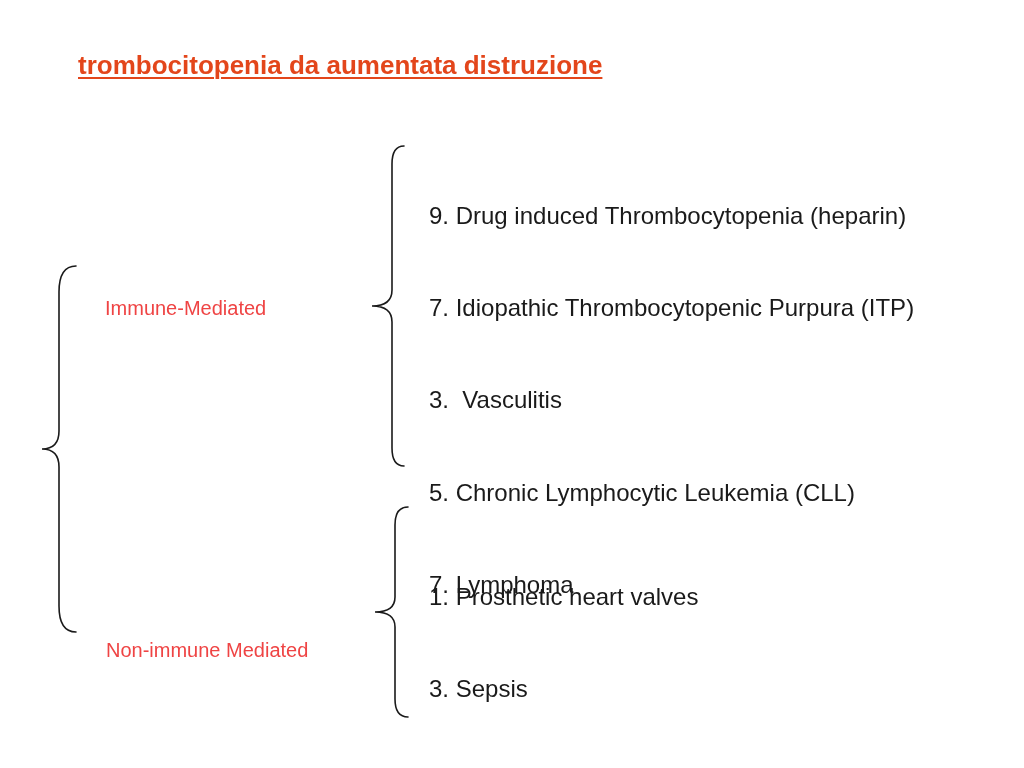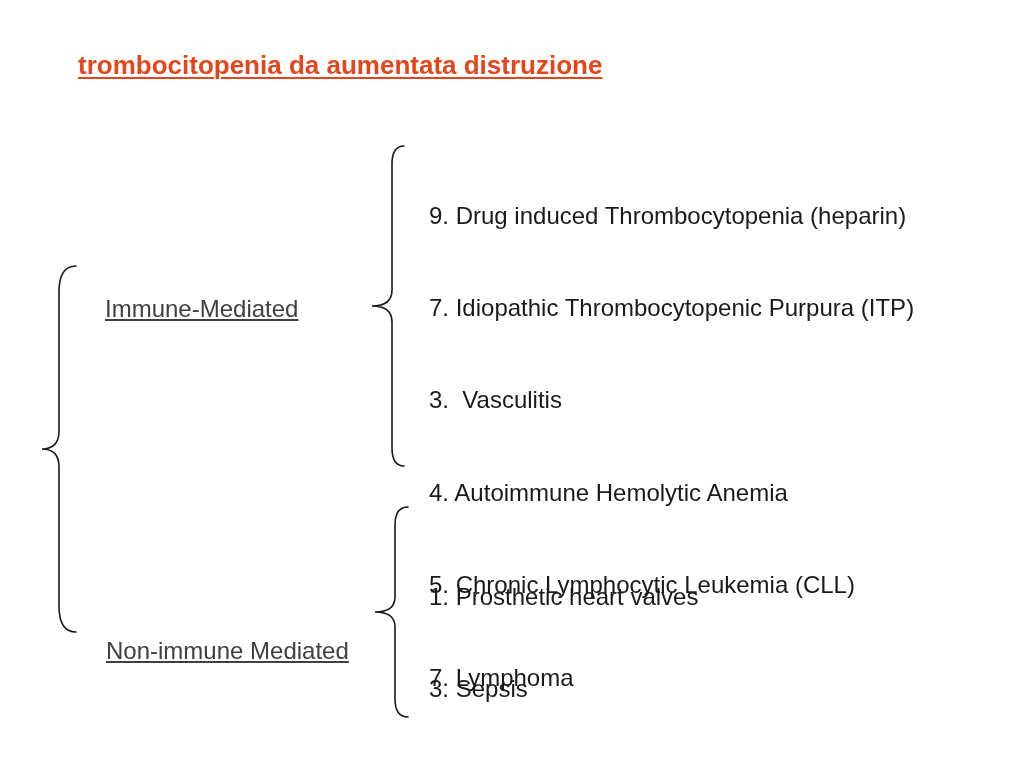--- a/index.html
+++ b/index.html
@@ -6,21 +6,21 @@
   .slide{
     position:relative;width:1024px;height:768px;background:#ffffff;
     font-family:"Liberation Sans",sans-serif;color:#1a1a1a;overflow:hidden;padding-left:8px;
   }
   .title{
     position:absolute;left:78px;top:49px;margin:0;
     font-size:26px;line-height:32px;font-weight:bold;color:#e3461b;
     text-decoration:underline;text-decoration-thickness:2px;text-underline-offset:3px;
     white-space:pre;
   }
-  .label{position:absolute;font-size:24px;line-height:31px;white-space:pre;color:#404040;text-decoration:underline;}
+  .label{position:absolute;font-size:20px;line-height:31px;white-space:pre;color:#ef4444;}
   .label-immune{left:105px;top:293px;}
   .label-nonimmune{left:106px;top:635px;}
   .list{position:absolute;font-size:24px;line-height:30.8px;white-space:pre;color:#1a1a1a;}
   .list-immune{left:429px;top:139px;}
   .list-nonimmune{left:429px;top:520px;}
   .li{white-space:pre;}
   .brace{position:absolute;}
   .brace path{fill:none;stroke:#1a1a1a;stroke-width:1.6;stroke-linecap:round;}
   .brace-master{left:40px;top:264px;}
   .brace-immune{left:370px;top:144px;}
@@ -46,21 +46,20 @@
   </svg>
 
   <svg class="brace brace-nonimmune" width="37" height="214" viewBox="0 0 37 214" aria-hidden="true">
     <path d="M 35,2 Q 22,2 22,20 L 22,92 Q 22,107 2,107 Q 22,107 22,122 L 22,194 Q 22,212 35,212"></path>
   </svg>
 
   <div class="list list-immune">
     <div class="li">9. Drug induced Thrombocytopenia (heparin)</div>
     <div class="li">7. Idiopathic Thrombocytopenic Purpura (ITP)</div>
     <div class="li">3.  Vasculitis</div>
-    <div class="li">4. Autoimmune Hemolytic Anemia</div>
     <div class="li">5. Chronic Lymphocytic Leukemia (CLL)</div>
     <div class="li">7. Lymphoma</div>
     
     
     
   </div>
 
   <div class="list list-nonimmune">
     <div class="li">1. Prosthetic heart valves</div>
     <div class="li">3. Sepsis</div>

